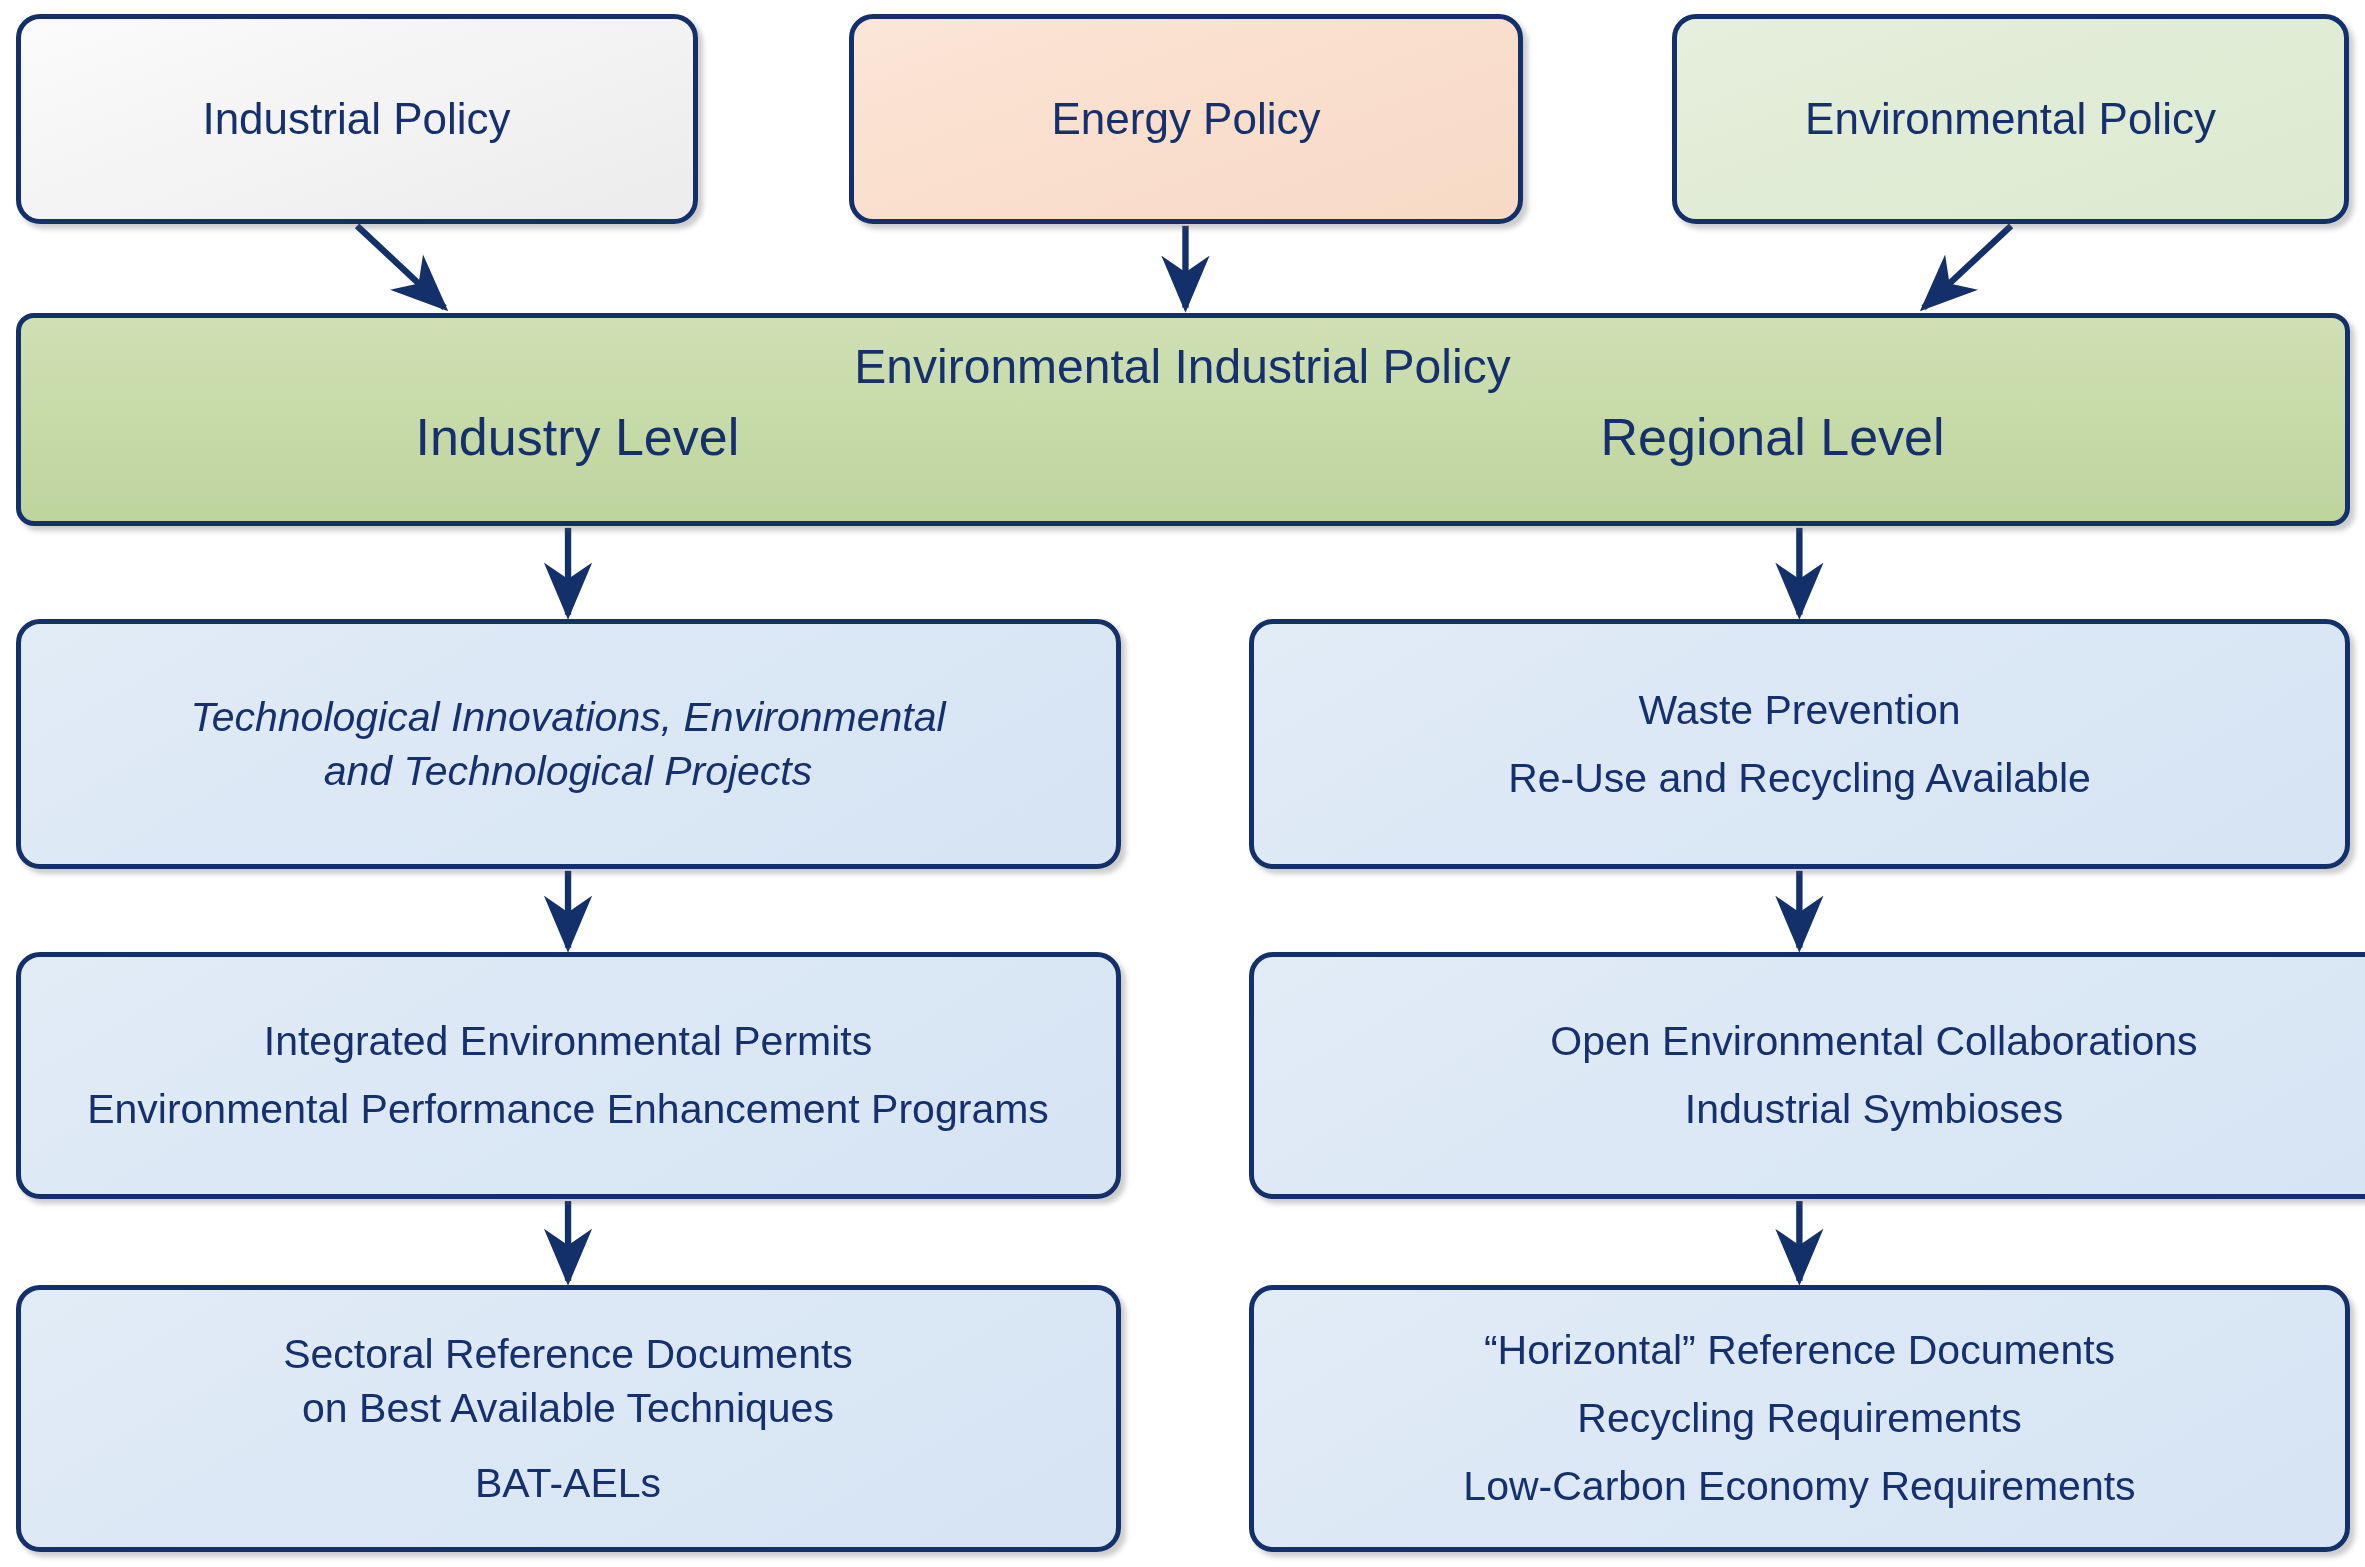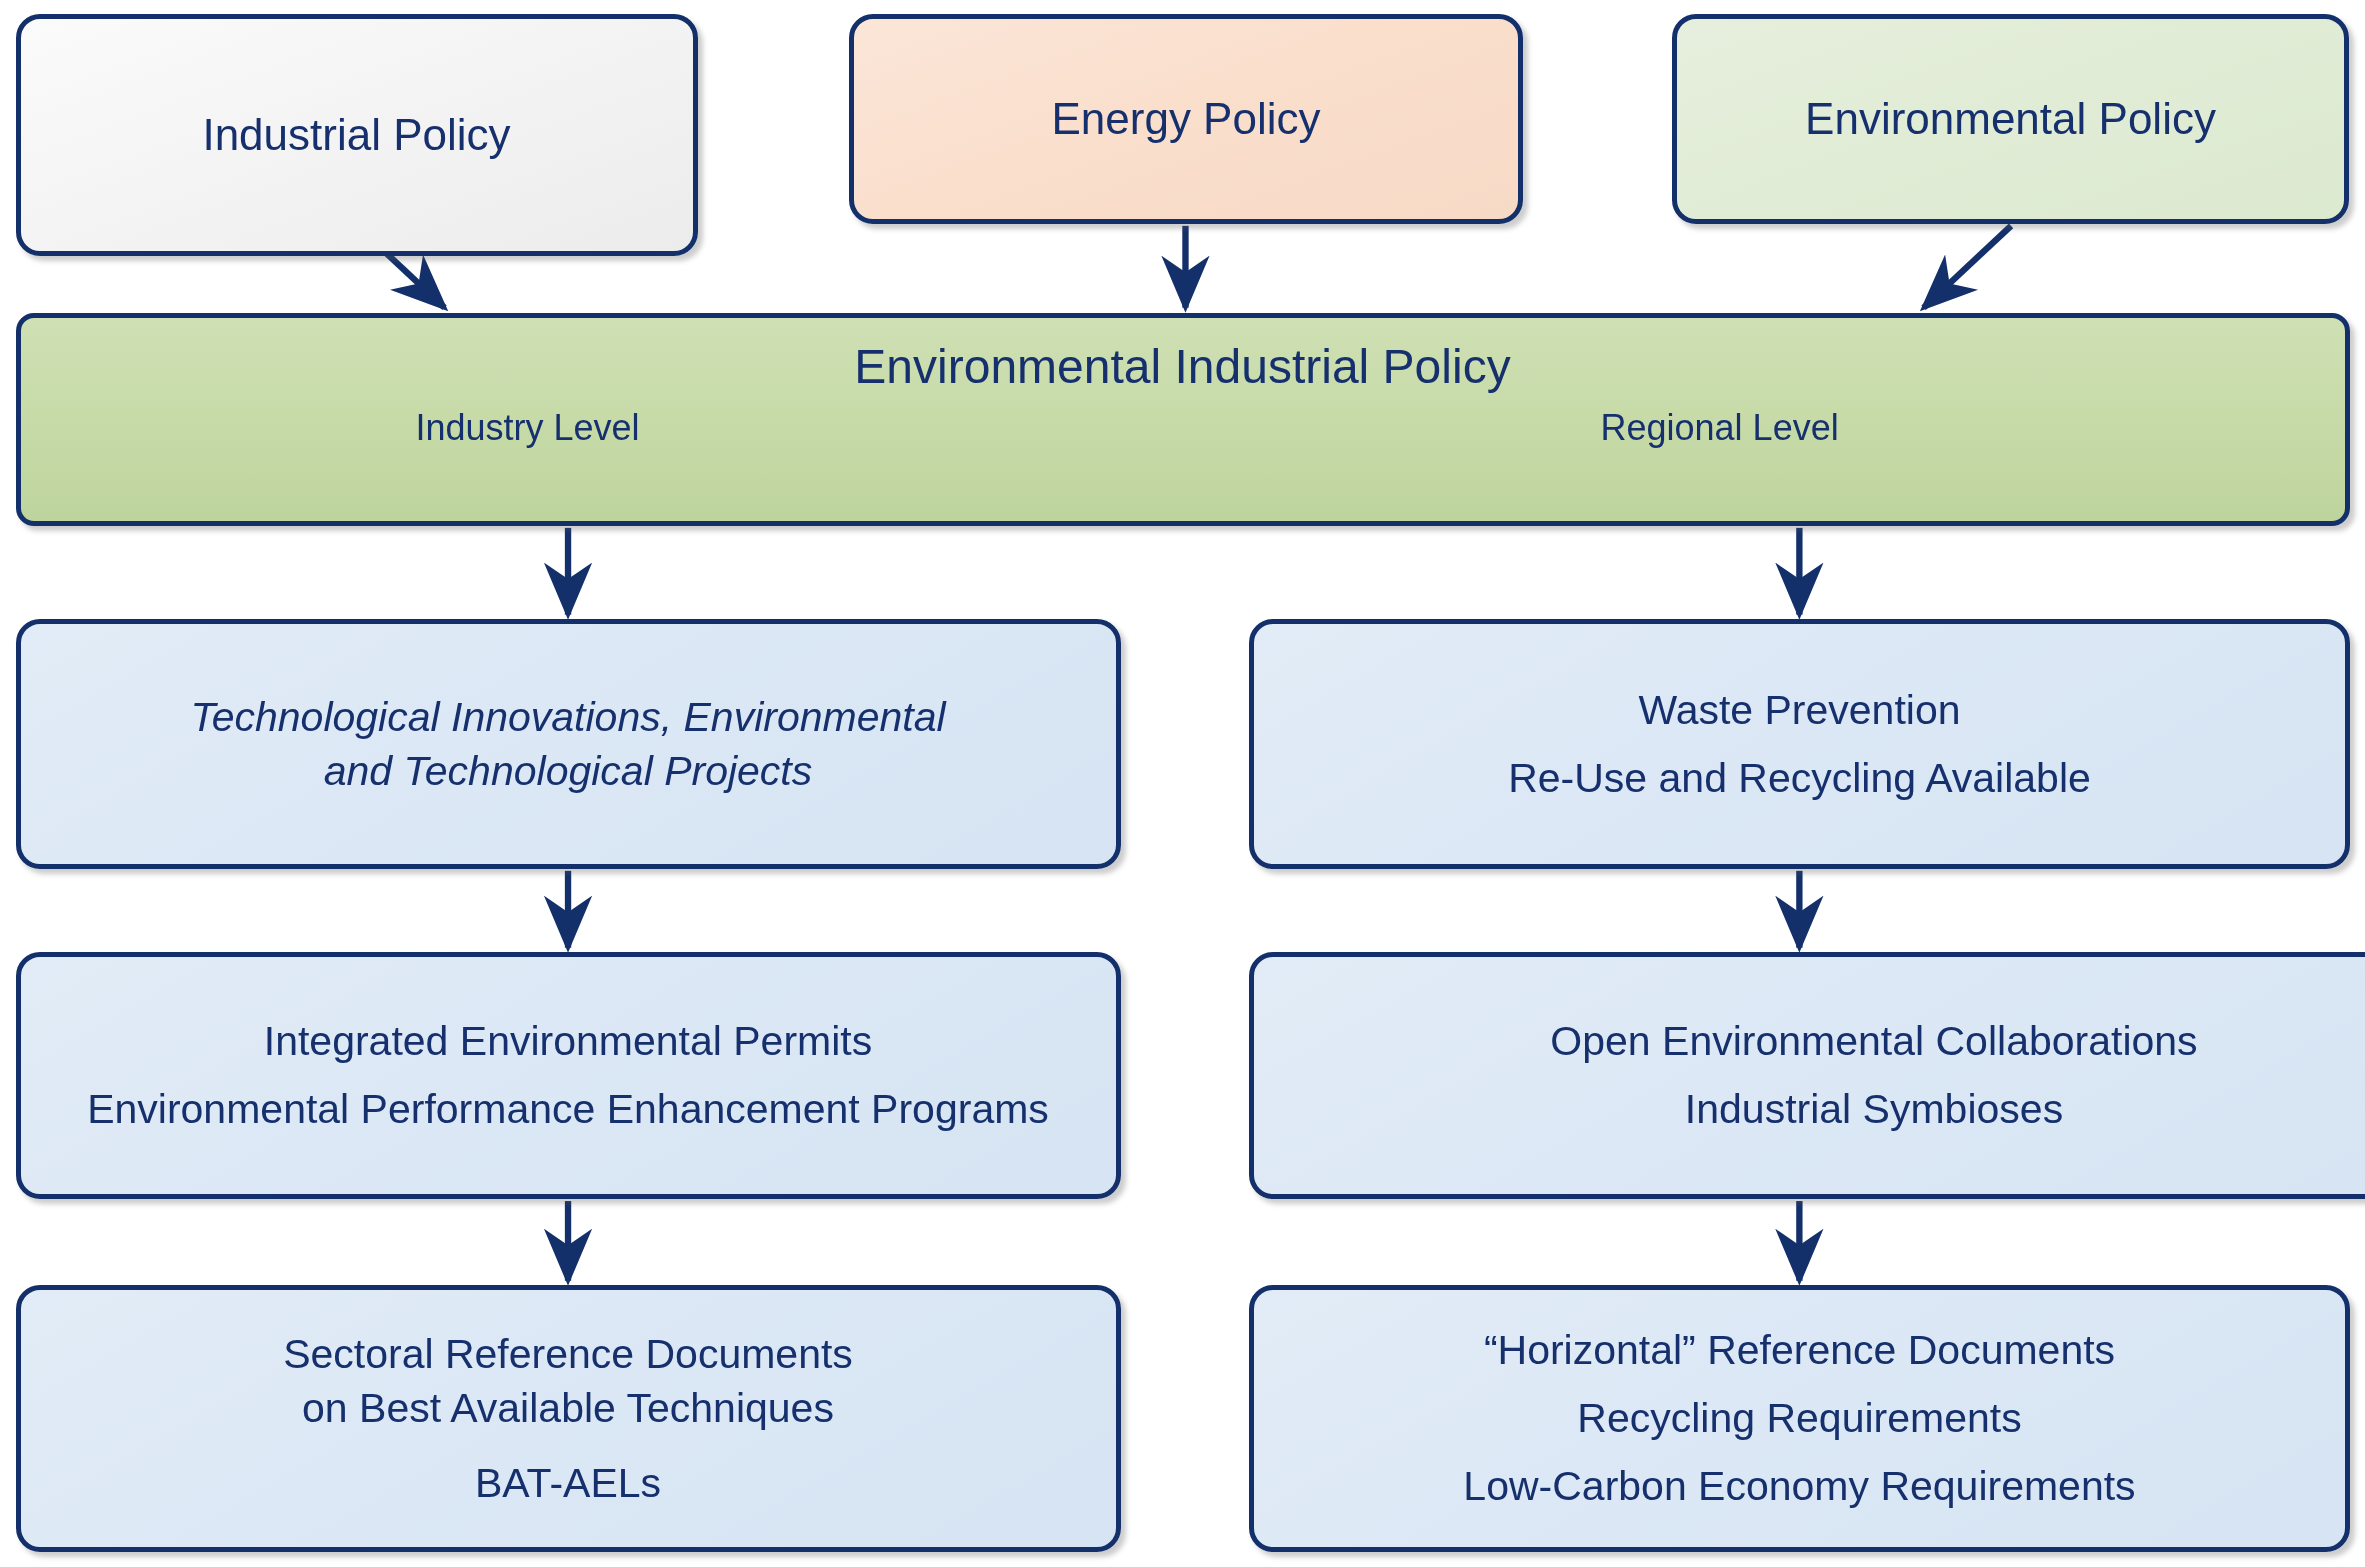--- a/index.html
+++ b/index.html
@@ -30,21 +30,21 @@
   }
   .node .line {
     display: block;
     white-space: nowrap;
     line-height: 1.28;
   }
 
   
   .top-node { font-size: 44px; }
   #node-industrial-policy {
-    left: 15.5px; top: 14px; width: 682px; height: 242px;
+    left: 15.5px; top: 14px; width: 682px; height: 210px;
     background: linear-gradient(160deg, #fbfbfb 0%, #f4f4f4 45%, #ececec 100%);
   }
   #node-energy-policy {
     left: 849px; top: 14px; width: 674px; height: 210px;
     background: linear-gradient(160deg, #fbe6d8 0%, #fadfcd 45%, #f7dac6 100%);
   }
   #node-environmental-policy {
     left: 1672px; top: 14px; width: 677px; height: 210px;
     background: linear-gradient(160deg, #e6efdd 0%, #e1ecd6 45%, #dcead0 100%);
   }
@@ -64,21 +64,21 @@
   }
   .band-levels {
     position: relative;
     width: 100%;
     height: 68px;
     margin-top: 7px;
   }
   .band-levels .lvl {
     position: absolute;
     top: 7px;
-    font-size: 36px;
+    font-size: 52px;
     white-space: nowrap;
   }
   .band-levels .lvl.left  { left: 395px; }
   .band-levels .lvl.right { left: 1580px; }
 
   
   .blue {
     background: linear-gradient(150deg, #e2ecf7 0%, #dce8f5 40%, #d6e4f3 100%);
     font-size: 41px;
   }

